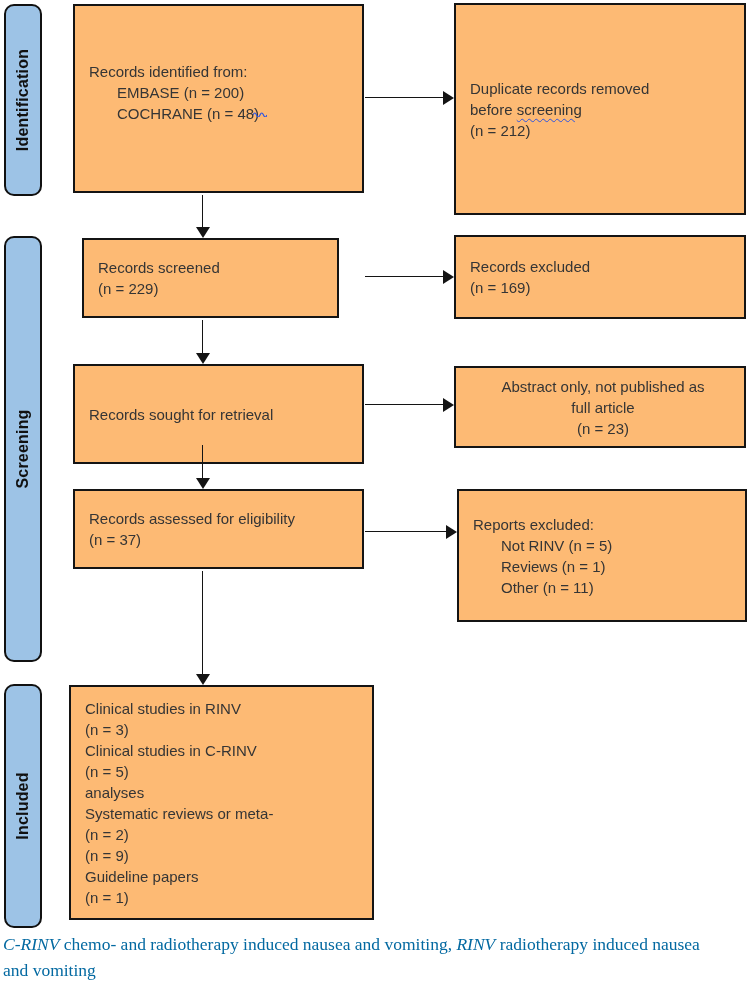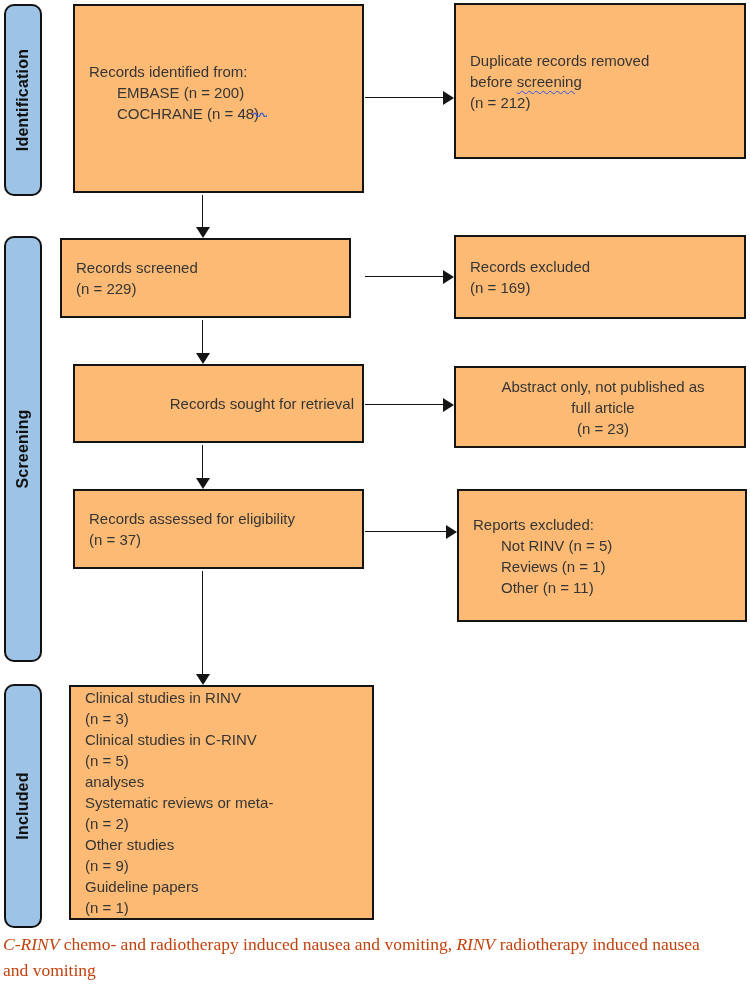--- a/index.html
+++ b/index.html
@@ -39,34 +39,34 @@
   .squiggle{
     text-decoration:underline;text-decoration-style:wavy;
     text-decoration-color:#2f55e0;text-decoration-thickness:1px;
     text-underline-offset:3px;
   }
   .squiggle-mark{position:absolute;left:253px;top:103px;}
   
   .caption{
     position:absolute;left:3px;top:931px;width:724px;
     font-family:"Liberation Serif",serif;font-size:17.5px;line-height:26px;
-    color:#c2410c;
+    color:#0369a1;
   }
   .caption .it{font-style:italic;}
 
   
   #stage-identification{top:4px;height:192px;}
   #stage-screening{top:236px;height:426px;}
   #stage-included{top:684px;height:244px;}
 
   #box-records-identified{left:73px;top:4px;width:291px;height:189px;padding-bottom:16px;}
-  #box-duplicates-removed{left:454px;top:3px;width:292px;height:156px;}
-  #box-records-screened{left:60px;top:238px;width:291px;height:80px;}
+  #box-duplicates-removed{left:454px;top:3px;width:292px;height:212px;}
+  #box-records-screened{left:82px;top:238px;width:257px;height:80px;}
   #box-records-excluded{left:454px;top:235px;width:292px;height:84px;}
-  #box-records-sought{left:73px;top:364px;width:291px;height:79px;align-items:flex-end;}
+  #box-records-sought{left:73px;top:364px;width:291px;height:100px;}
   #box-abstract-only{left:454px;top:366px;width:292px;height:82px;align-items:center;}
   #box-records-assessed{left:73px;top:489px;width:291px;height:80px;}
   #box-reports-excluded{left:457px;top:489px;width:290px;height:133px;}
   #box-included-studies{left:69px;top:685px;width:305px;height:235px;}
 
   #h1-line{left:365px;top:97px;width:79px;}  #h1-head{left:443px;top:91px;}
   #h2-line{left:365px;top:276px;width:79px;} #h2-head{left:443px;top:270px;}
   #h3-line{left:365px;top:404px;width:79px;} #h3-head{left:443px;top:398px;}
   #h4-line{left:365px;top:531px;width:82px;} #h4-head{left:446px;top:525px;}
   #v1-line{left:202px;top:195px;height:33px;} #v1-head{left:196px;top:227px;}
@@ -116,21 +116,20 @@
   </div>
 
   <div class="box" id="box-included-studies">
     <div class="line">Clinical studies in RINV</div>
     <div class="line">(n = 3)</div>
     <div class="line">Clinical studies in C-RINV</div>
     <div class="line">(n = 5)</div>
     <div class="line">analyses</div>
     <div class="line">Systematic reviews or meta-</div>
     <div class="line">(n = 2)</div>
-    <div class="line">Other studies</div>
     <div class="line">(n = 9)</div>
     <div class="line">Guideline papers</div>
     <div class="line">(n = 1)</div>
   </div>
 
   <div class="box" id="box-duplicates-removed">
     <div class="line">Duplicate records removed</div>
     <div class="line"><span>before </span><span class="squiggle">screening</span></div>
     <div class="line">(n = 212)</div>
   </div>

